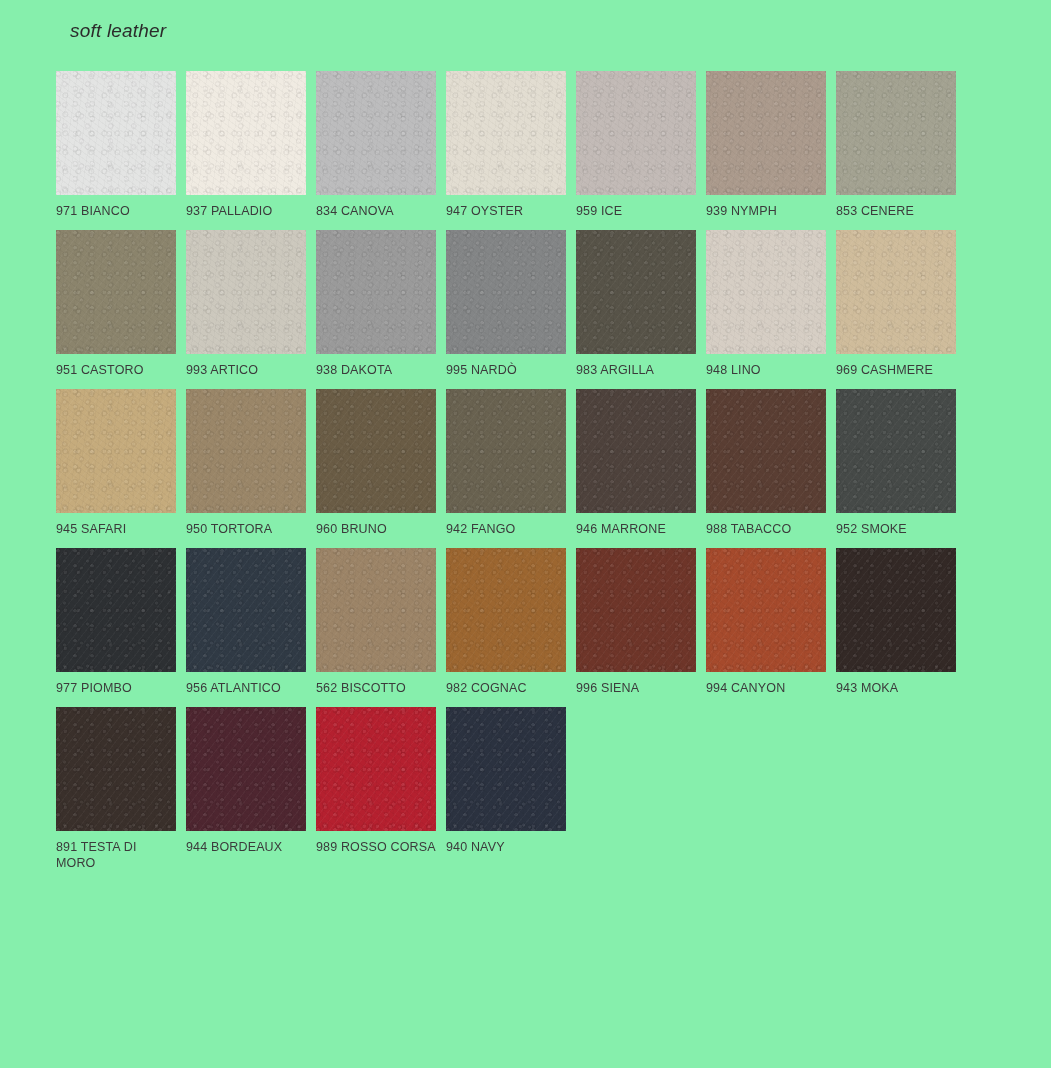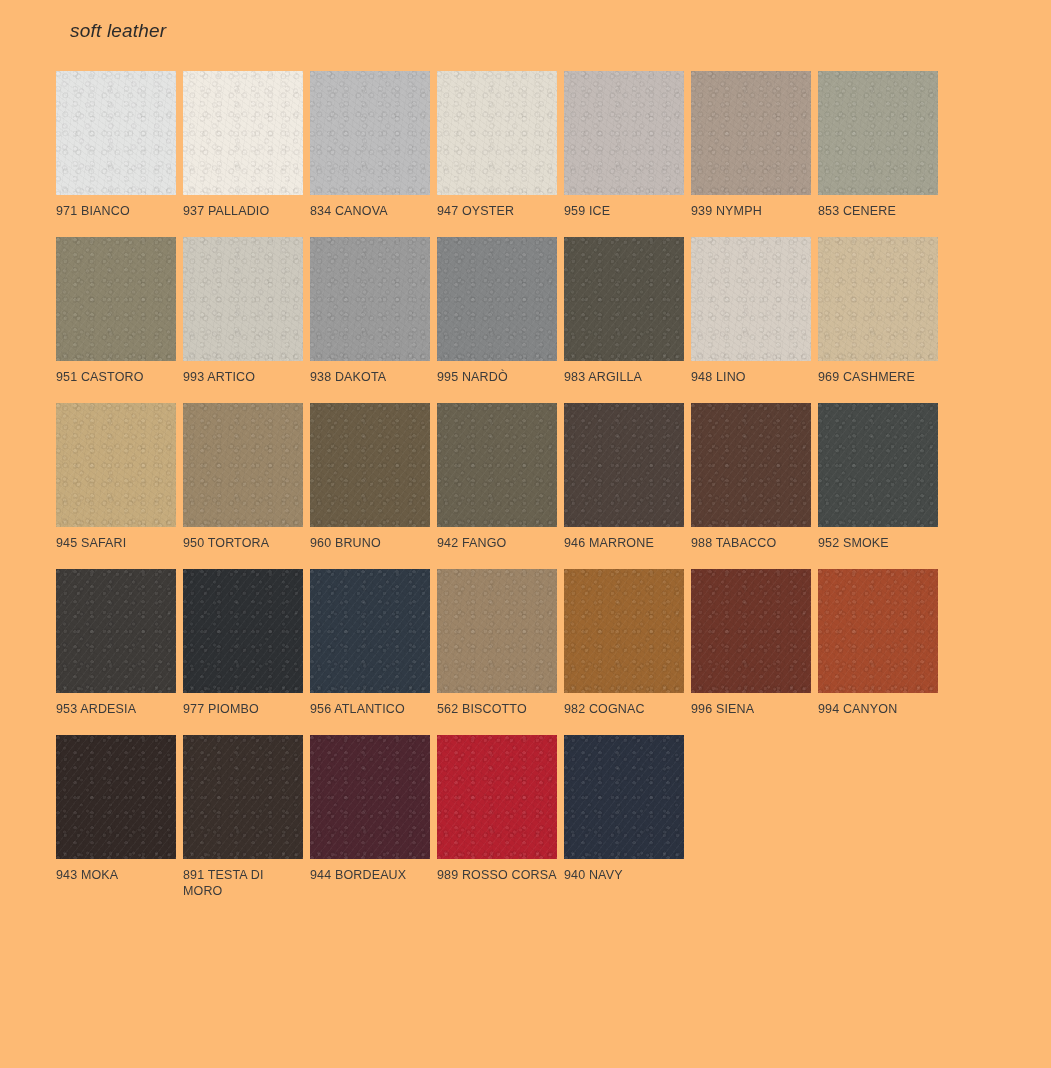--- a/index.html
+++ b/index.html
@@ -12,21 +12,21 @@
     height: 1068px;
     font-family: "Liberation Sans", sans-serif;
     color: #333333;
     overflow: hidden;
   }
 
   .page {
     position: relative;
     width: 1051px;
     height: 1068px;
-    background: #fdba74;
+    background: #86efac;
     box-sizing: border-box;
   }
 
   .catalog-title {
     position: absolute;
     left: 70px;
     top: 20px;
     font-family: "Liberation Sans", sans-serif;
     font-style: italic;
     font-size: 19px;
@@ -38,21 +38,20 @@
 
   .swatch-grid {
     position: absolute;
     left: 56px;
     top: 71px;
     width: 920px;
     display: grid;
     grid-template-columns: repeat(7, 120px);
     column-gap: 10px;
     row-gap: 0px;
-    gap: 7px;
   }
 
   .swatch-cell {
     width: 120px;
     margin-bottom: 11px;
   }
 
   .swatch-chip {
     width: 120px;
     height: 124px;
@@ -182,24 +181,20 @@
       </div>
       <div class="swatch-cell">
         <div class="swatch-chip" style="background-color: rgb(90, 62, 51);"></div>
         <div class="swatch-label">988 TABACCO</div>
       </div>
       <div class="swatch-cell">
         <div class="swatch-chip" style="background-color: rgb(70, 74, 72);"></div>
         <div class="swatch-label">952 SMOKE</div>
       </div>
       <div class="swatch-cell">
-        <div class="swatch-chip" style="background-color: rgb(62, 59, 56);"></div>
-        <div class="swatch-label">953 ARDESIA</div>
-      </div>
-      <div class="swatch-cell">
         <div class="swatch-chip" style="background-color: rgb(45, 48, 51);"></div>
         <div class="swatch-label">977 PIOMBO</div>
       </div>
       <div class="swatch-cell">
         <div class="swatch-chip" style="background-color: rgb(48, 58, 69);"></div>
         <div class="swatch-label">956 ATLANTICO</div>
       </div>
       <div class="swatch-cell">
         <div class="swatch-chip" style="background-color: rgb(156, 132, 103);"></div>
         <div class="swatch-label">562 BISCOTTO</div>

